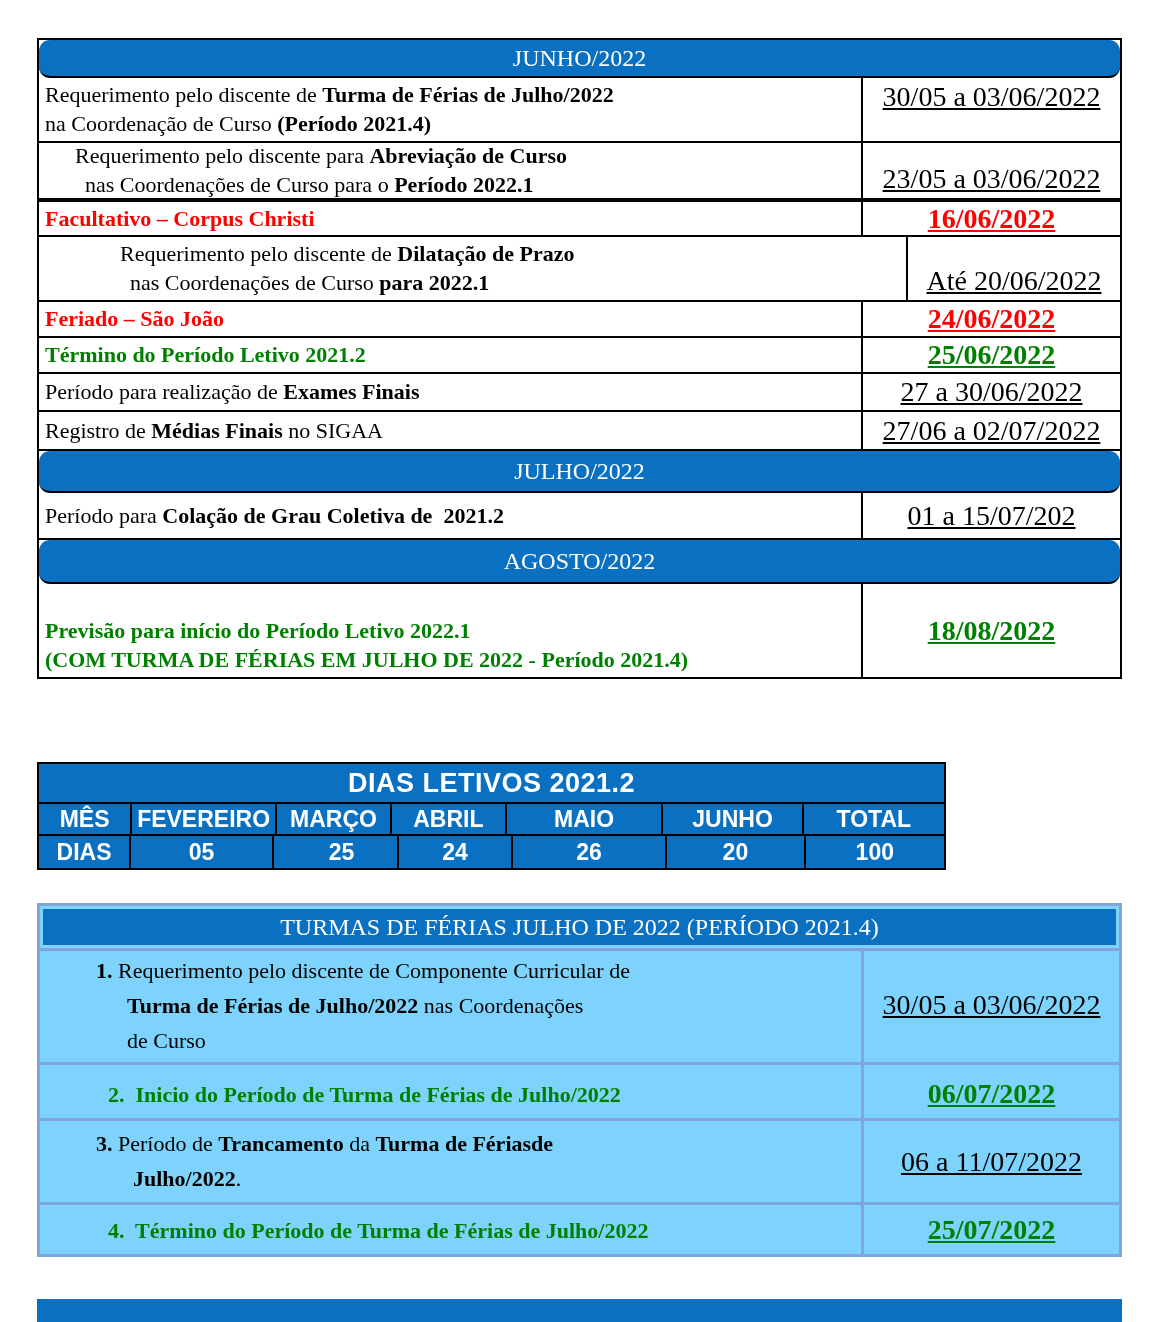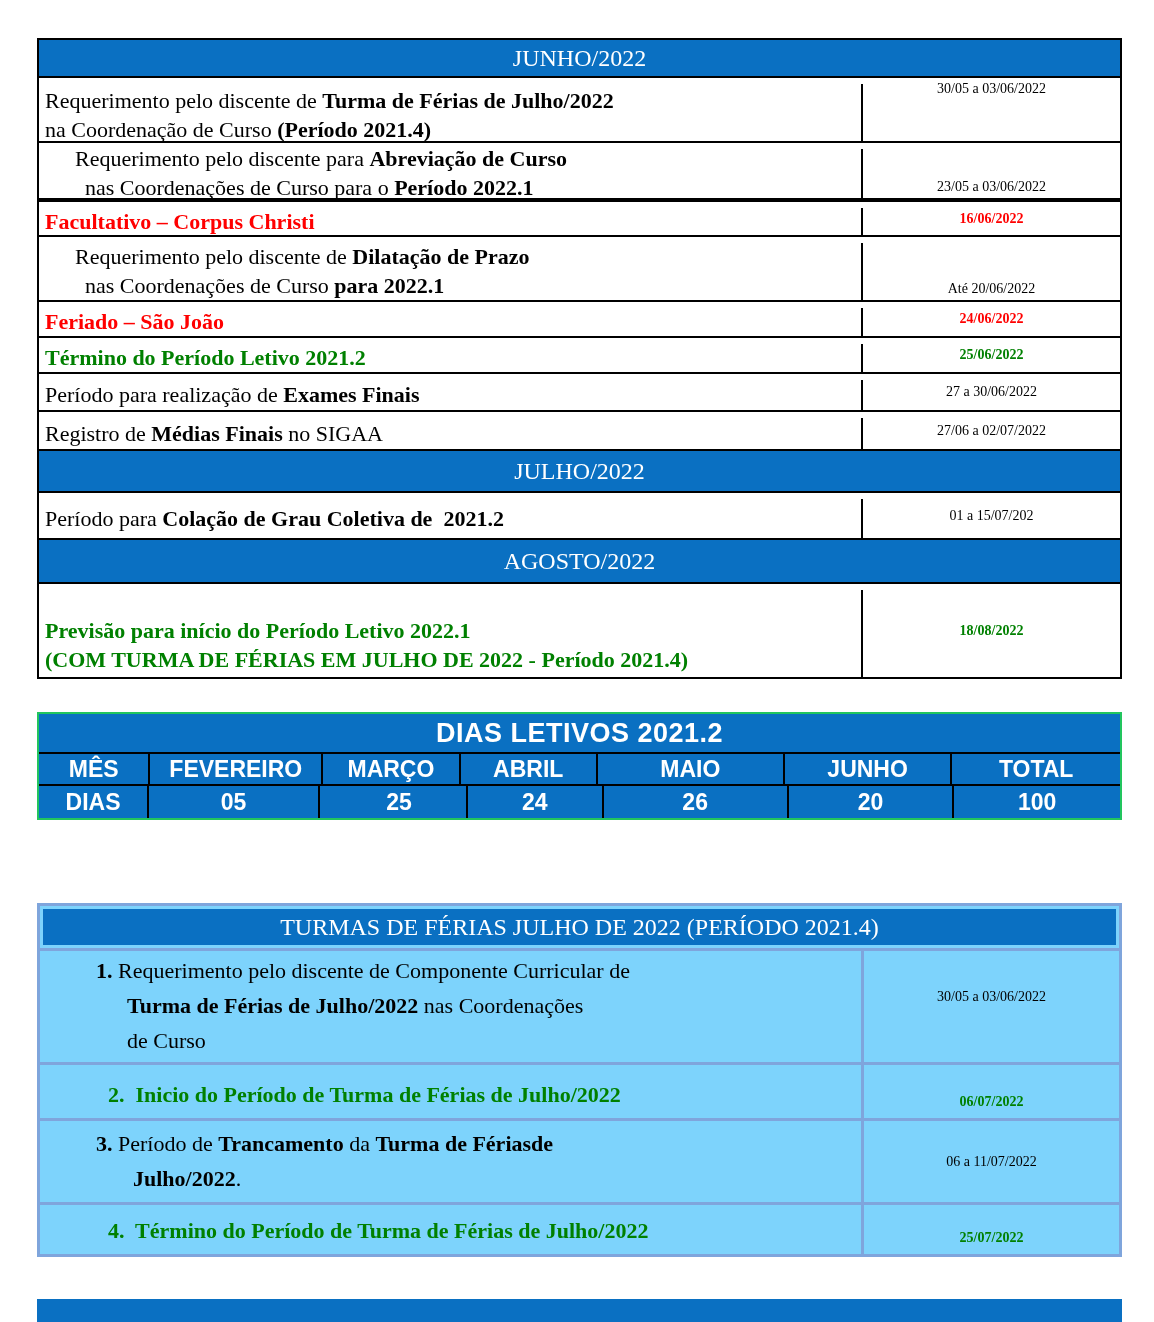--- a/index.html
+++ b/index.html
@@ -2,37 +2,37 @@
 <html style="--blue: #0a70c2; --lblue: #7fa5dc;"><head>
 <meta charset="utf-8">
 <style>
   html,body{margin:0;padding:0;background:#ffffff;}
   body{width:1154px;height:1322px;position:relative;font-family:"Liberation Serif",serif;color:#000;}
   .page{position:absolute;inset:0;background:#fff;}
 
   
   #cal-table{position:absolute;left:37px;top:38px;width:1085px;border:2px solid #000;box-sizing:border-box;background:#fff;}
   .month-row{background:var(--blue);color:#fff;display:flex;align-items:center;justify-content:center;
-             font-size:24px;border-bottom:2px solid #000;box-sizing:border-box;}
+             font-size:24px;border-bottom:2px solid #000;box-sizing:border-box;border-radius:11px;}
   .c-row{display:flex;border-bottom:2px solid #000;box-sizing:border-box;}
   .c-row:last-child{border-bottom:none;}
   .c-row.thick{border-bottom-width:4px;}
-  .c-left{width:824px;border-right:2px solid #000;display:flex;flex-direction:column;box-sizing:border-box;padding:2px 4px 3px 0;margin-top:6px;}
+  .c-left{width:824px;border-right:2px solid #000;display:flex;flex-direction:column;box-sizing:border-box;padding:2px 4px 3px 0;}
   .c-right{flex:1;display:flex;flex-direction:column;align-items:center;box-sizing:border-box;padding:3px 2px;}
   .va-top{justify-content:flex-start}.va-center{justify-content:center}.va-bottom{justify-content:flex-end}
   .line{font-size:22px;line-height:29px;}
   .seg{white-space:pre-wrap;}
   .b{font-weight:bold;}
-  .date{font-size:14px;white-space:pre;}
+  .date{font-size:28px;white-space:pre;text-decoration:underline;}
   .red{color:#ff0000;}.green{color:#008000;}
   .red .date,.green .date{font-weight:bold;}
   .ind0{padding-left:6px}.ind1{padding-left:36px}.ind2{padding-left:46px}
 
   
-  #dias-table{position:absolute;left:37px;top:712px;width:1085px;border:2px solid #22c55e;box-sizing:border-box;
+  #dias-table{position:absolute;left:37px;top:762px;width:909px;border:2px solid #000000;box-sizing:border-box;
               background:var(--blue);color:#fff;font-family:"Liberation Sans",sans-serif;font-weight:bold;}
   .dias-title{height:40px;border-bottom:2px solid #000;display:flex;align-items:center;justify-content:center;
               font-size:27px;letter-spacing:.5px;box-sizing:border-box;}
   .dias-row{display:flex;height:32px;box-sizing:border-box;}
   .dias-row.hdr{border-bottom:2px solid #000;}
   .dias-cell{display:flex;align-items:center;justify-content:center;font-size:23px;border-right:2px solid #000;box-sizing:border-box;}
   .dias-cell:last-child{border-right:none;}
 
   
   #turmas-table{position:absolute;left:37px;top:903px;width:1085px;border:3px solid var(--lblue);box-sizing:border-box;background:#7dd3fc;}
@@ -76,21 +76,21 @@
         </div>
       </div>
       <div class="c-row red" style="height: 35px;">
         <div class="c-left va-center">
           <div class="line ind0"><span class="seg b">Facultativo – Corpus Christi</span></div>
         </div>
         <div class="c-right va-center">
           <span class="date">16/06/2022</span>
         </div>
       </div>
-      <div class="c-row black" style="height: 65px;">
+      <div class="c-row black" style="height: 65px; padding-left: 45px;">
         <div class="c-left va-center">
           <div class="line ind1"><span class="seg">Requerimento pelo discente de </span><span class="seg b">Dilatação de Prazo</span></div>
           <div class="line ind2"><span class="seg">nas Coordenações de Curso </span><span class="seg b">para 2022.1</span></div>
         </div>
         <div class="c-right va-bottom">
           <span class="date">Até 20/06/2022</span>
         </div>
       </div>
       <div class="c-row red" style="height: 36px;">
         <div class="c-left va-center">

